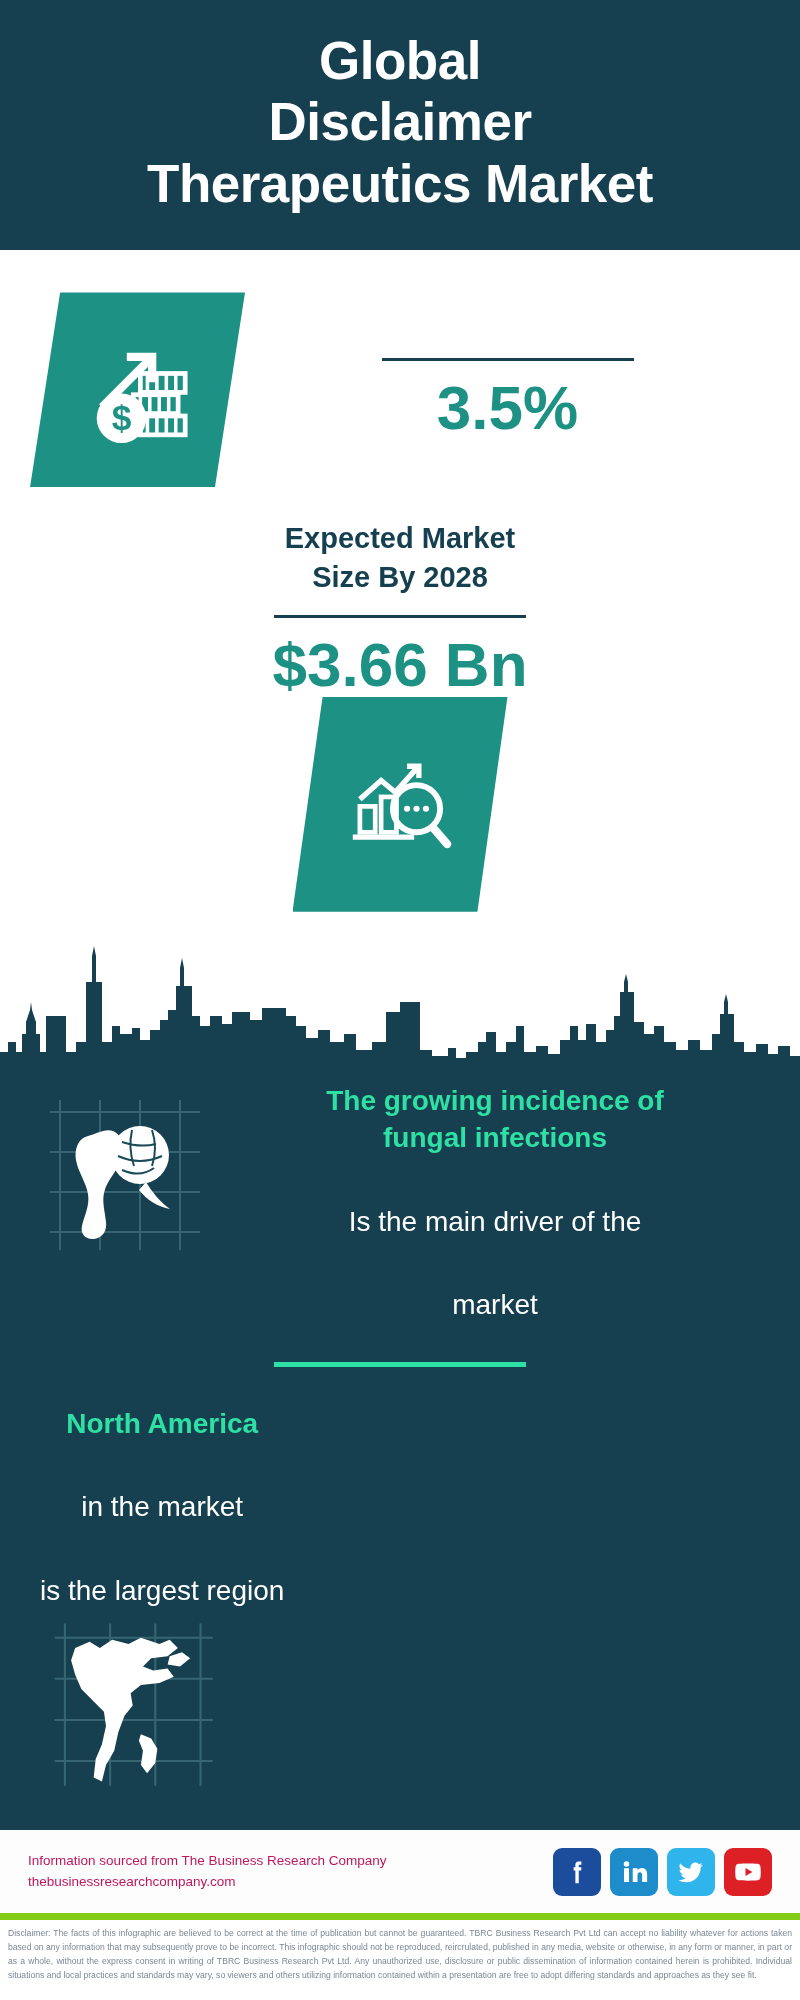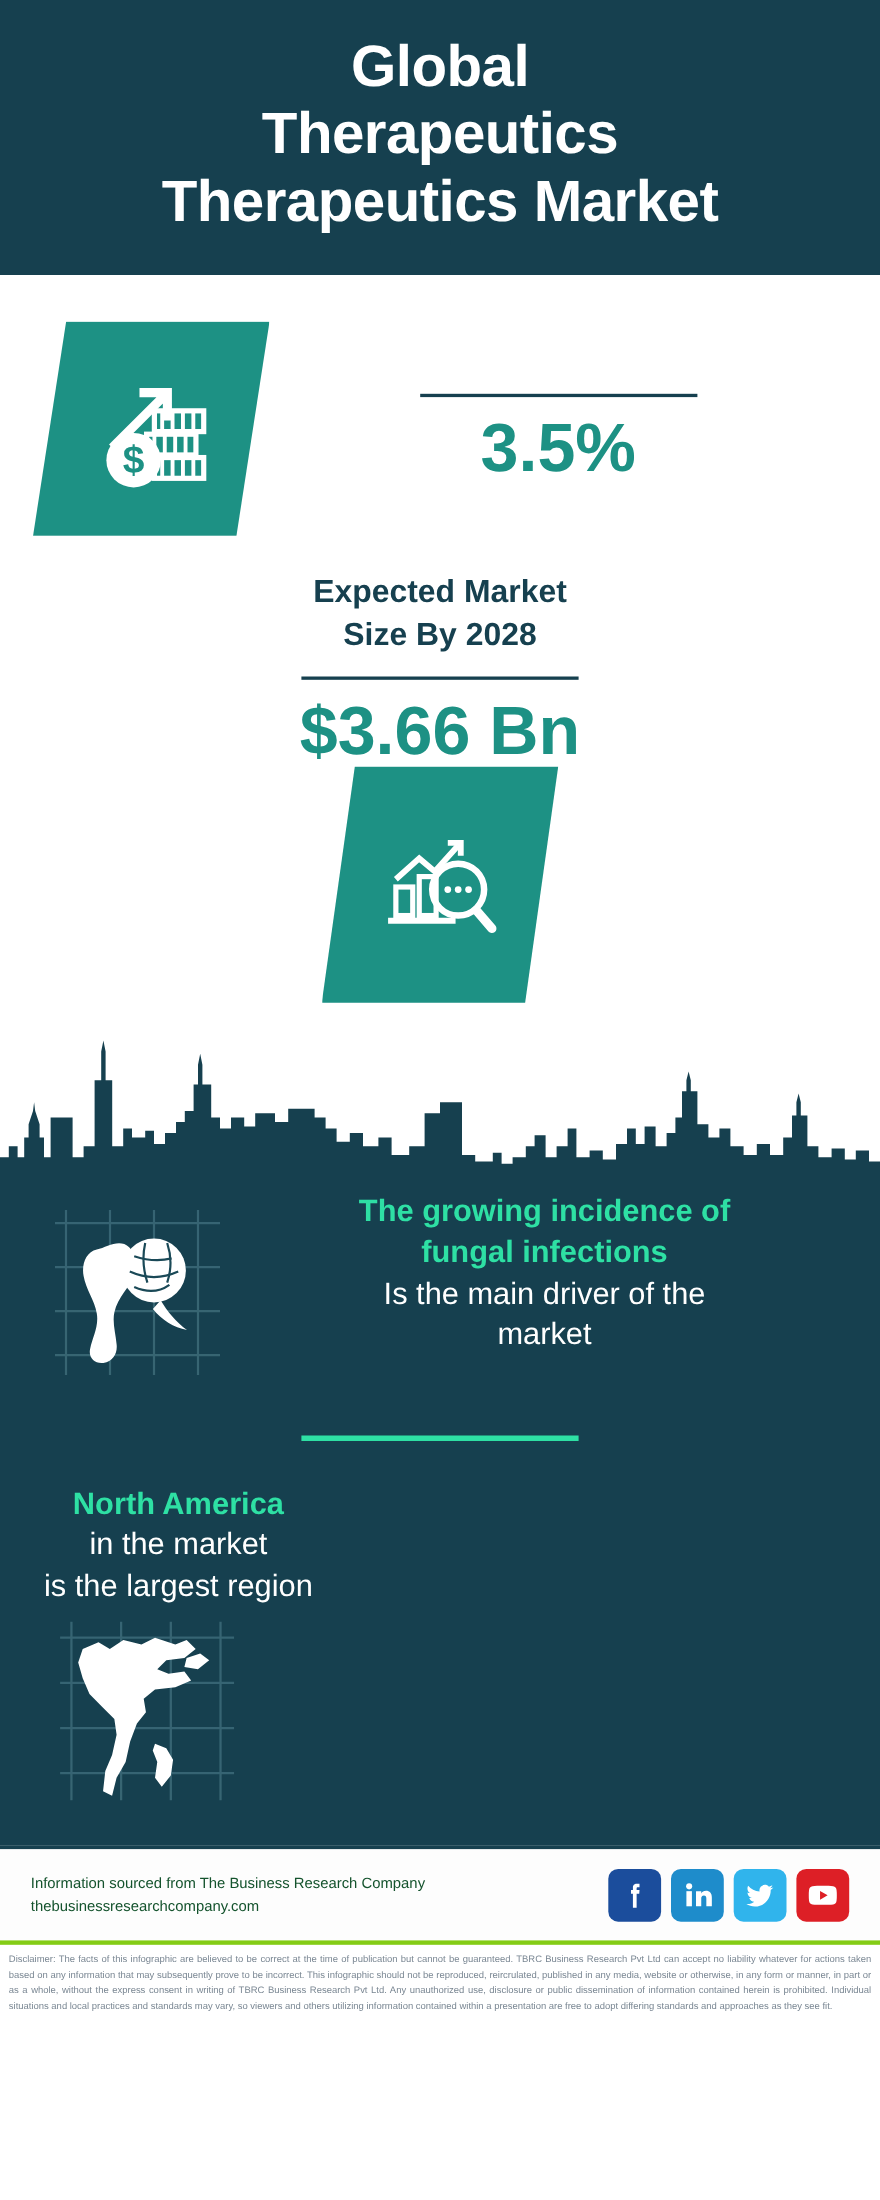--- a/index.html
+++ b/index.html
@@ -82,73 +82,74 @@
     font-weight:bold;
     line-height:1.34;
     display:block;
   }
   .fact-text .sub {
     color:#ffffff;
     font-size:28px;
     font-weight:normal;
     line-height:1.34;
     display:block;
+    margin-top:46px;
   }
   .mid-divider {
     width:252px; height:5px; background:#2ee0a4;
     margin:34px auto 34px auto;
   }
 
   
   .footer {
     background:#fdfdfd;
     border-top:3px solid #16404f;
     display:flex; align-items:center;
     padding:14px 28px;
     height:86px;
   }
   .footer-text { flex:1; }
   .footer-text div {
-    color:#14532d;
+    color:#be185d;
     font-size:13.5px;
     line-height:1.55;
   }
   .socials { display:flex; gap:9px; align-items:center; }
   .social {
     width:48px; height:48px; border-radius:9px;
     display:flex; align-items:center; justify-content:center;
   }
   .social svg { width:30px; height:30px; }
   .s-fb { background:#1b4d9c; }
   .s-li { background:#1e8ccb; }
   .s-tw { background:#30b4ec; }
   .s-yt { background:#dd1f26; }
 
   
   .disclaimer {
-    border-top:4px solid #84cc16;
+    border-top:7px solid #84cc16;
     padding:7px 8px 10px 8px;
     background:#ffffff;
   }
   .disclaimer p {
     color:#7a8793;
     font-size:8.6px;
     line-height:1.62;
     text-align:justify;
   }
 </style>
 </head>
 <body>
 
 <div class="page">
 
   <div class="header">
     <h1>
       <span>Global</span><br>
-      <span>Therapeutics</span><br>
+      <span>Disclaimer</span><br>
       <span>Therapeutics Market</span>
     </h1>
   </div>
 
   <div class="white-zone">
 
     <div class="stat-row rowA">
       <div class="badge">
         <div class="para">
           <svg viewBox="0 0 100 100" fill="#ffffff" aria-hidden="true">

